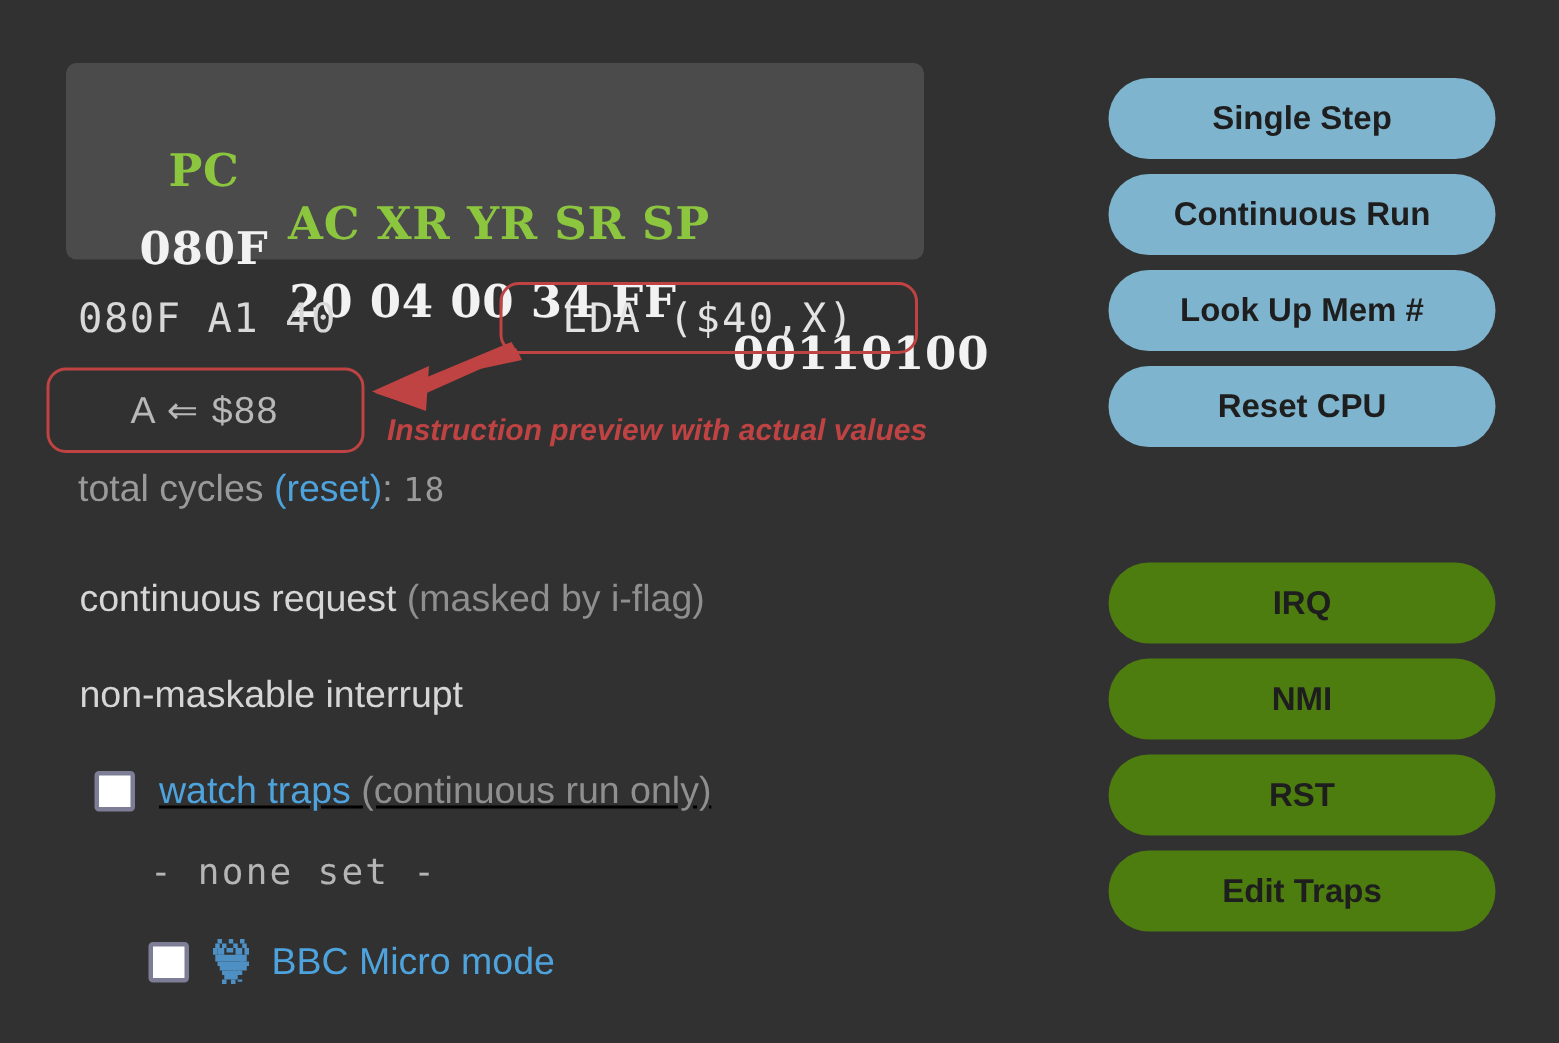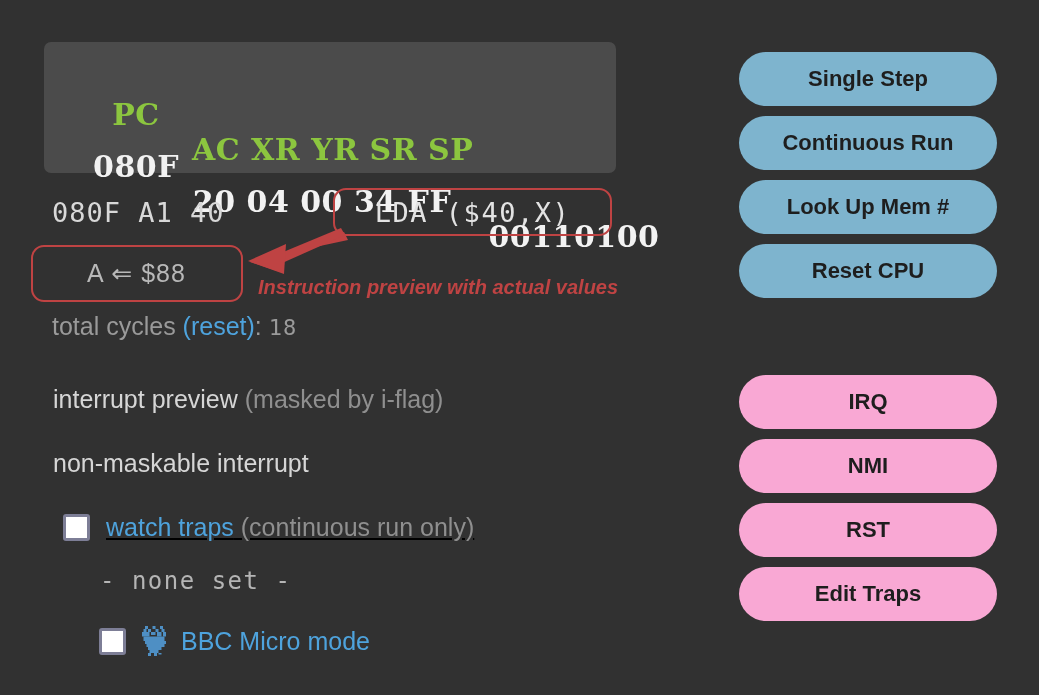--- a/index.html
+++ b/index.html
@@ -213,21 +213,21 @@
     font-weight: 700;
     font-size: 22px;
     color: #1e1e1e;
     cursor: pointer;
     padding: 0;
     display: flex;
     align-items: center;
     justify-content: center;
   }
   .btn-blue { background: #7eb4ce; }
-  .btn-tan  { background: #f9a8d4; }
+  .btn-tan  { background: #4d7c0f; }
   #btn-single-step   { top: 52px; }
   #btn-continuous    { top: 116px; }
   #btn-lookup-mem    { top: 180px; }
   #btn-reset-cpu     { top: 244px; }
   #btn-irq           { top: 375px; }
   #btn-nmi           { top: 439px; }
   #btn-rst           { top: 503px; }
   #btn-edit-traps    { top: 567px; }
 </style>
 </head>
@@ -258,21 +258,21 @@
 <svg id="anno-arrow" viewBox="0 0 110 60">
   <path d="M 104 4 L 34 36 L 44 18 L 10 34 L 40 44 L 33 28 L 108 12 Z" fill="#bf4343"></path>
   <path d="M 105 7 L 40 36 L 36 27 L 101 0 Z" fill="#bf4343"></path>
   <path d="M 8 33 L 46 16 L 44 46 Z" fill="#bf4343"></path>
 </svg>
 
 <div id="anno-caption">Instruction preview with actual values</div>
 
 <div id="cycles-row"><span>total cycles </span><span id="cycles-reset-link">(reset)</span><span>: </span><span id="cycles-value">18</span></div>
 
-<div class="irq-row" id="irq-row"><span>interrupt preview </span><span class="dim">(masked by i-flag)</span></div>
+<div class="irq-row" id="irq-row"><span>continuous request </span><span class="dim">(masked by i-flag)</span></div>
 
 <div class="irq-row" id="nmi-row">non-maskable interrupt</div>
 
 <div class="cb-row" id="watch-traps-row">
   <span class="checkbox"></span>
   <span class="cb-label"><span class="link">watch traps</span><span class="dim"> (continuous run only)</span></span>
 </div>
 
 <div id="none-set-row">- none set -</div>
 

